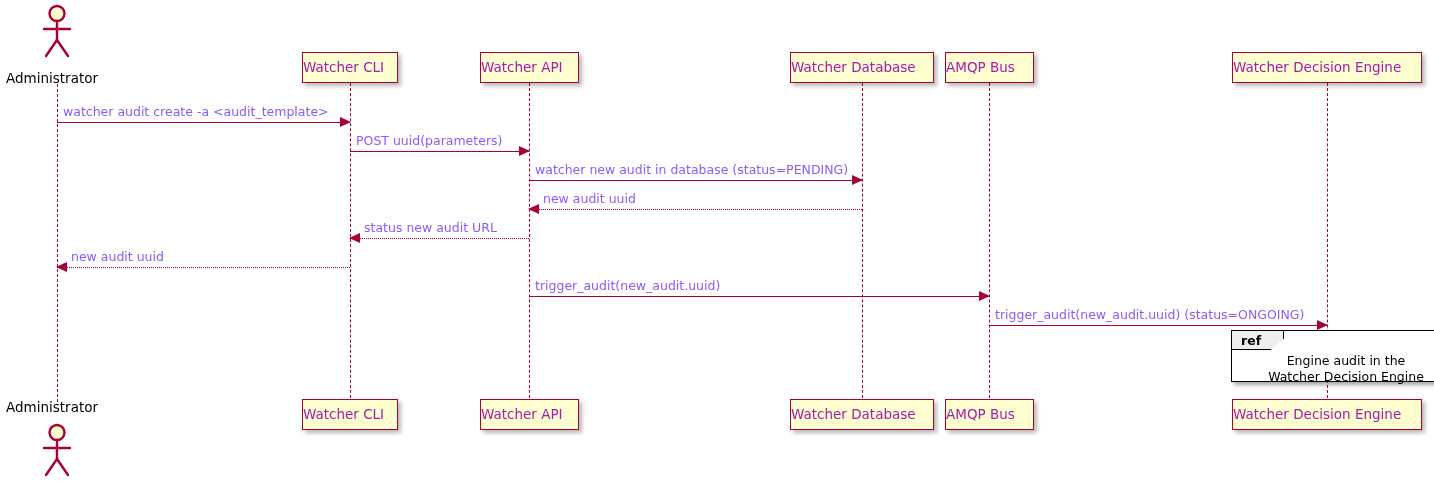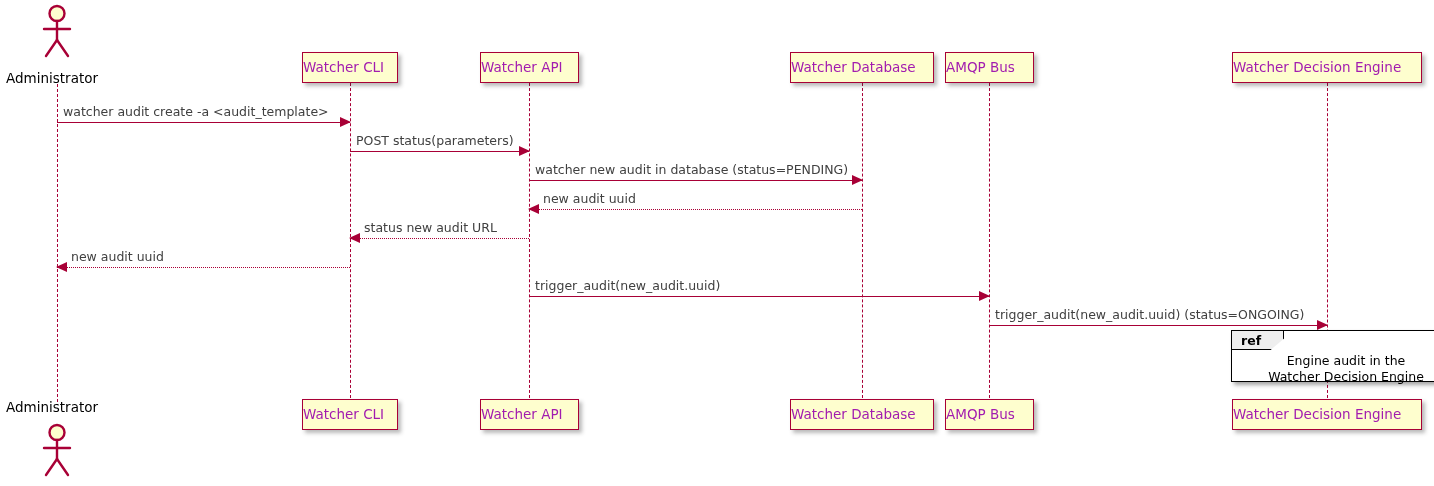--- a/index.html
+++ b/index.html
@@ -24,21 +24,21 @@
   }
 
   
   .actor{position:absolute;width:46px;height:56px;}
   .actor-label{position:absolute;font-size:13.5px;color:#000;white-space:nowrap;}
 
   
   .msg{position:absolute;height:0;}
   .msg .line{position:absolute;left:0;top:0;width:100%;height:0;border-top:1.5px solid #A80036;}
   .msg.dotted .line{border-top:1.5px dotted #A80036;}
-  .msg .label{position:absolute;bottom:3px;font-size:12.5px;color:#404040;white-space:nowrap;}
+  .msg .label{position:absolute;bottom:3px;font-size:12.5px;color:#8b5cf6;white-space:nowrap;}
   .msg .label.l-left{left:6px;}
   .arrow{position:absolute;width:0;height:0;top:-5px;}
   .arrow.right{border-top:5.5px solid transparent;border-bottom:5.5px solid transparent;border-left:11px solid #A80036;right:-1px;}
   .arrow.left{border-top:5.5px solid transparent;border-bottom:5.5px solid transparent;border-right:11px solid #A80036;left:-1px;}
 
   
   .ref{
     position:absolute;
     box-sizing:border-box;
     background:#FFFFFF;
@@ -104,21 +104,21 @@
 
   <div class="msg" style="left:57px;top:122px;width:293px;">
     <div class="line"></div>
     <div class="arrow right"></div>
     <div class="label l-left">watcher audit create -a &lt;audit_template&gt;</div>
   </div>
 
   <div class="msg" style="left:350px;top:151px;width:179px;">
     <div class="line"></div>
     <div class="arrow right"></div>
-    <div class="label l-left">POST status(parameters)</div>
+    <div class="label l-left">POST uuid(parameters)</div>
   </div>
 
   <div class="msg" style="left:529px;top:180px;width:333px;">
     <div class="line"></div>
     <div class="arrow right"></div>
     <div class="label l-left">watcher new audit in database (status=PENDING)</div>
   </div>
 
   <div class="msg dotted" style="left:529px;top:209px;width:333px;">
     <div class="line"></div>

